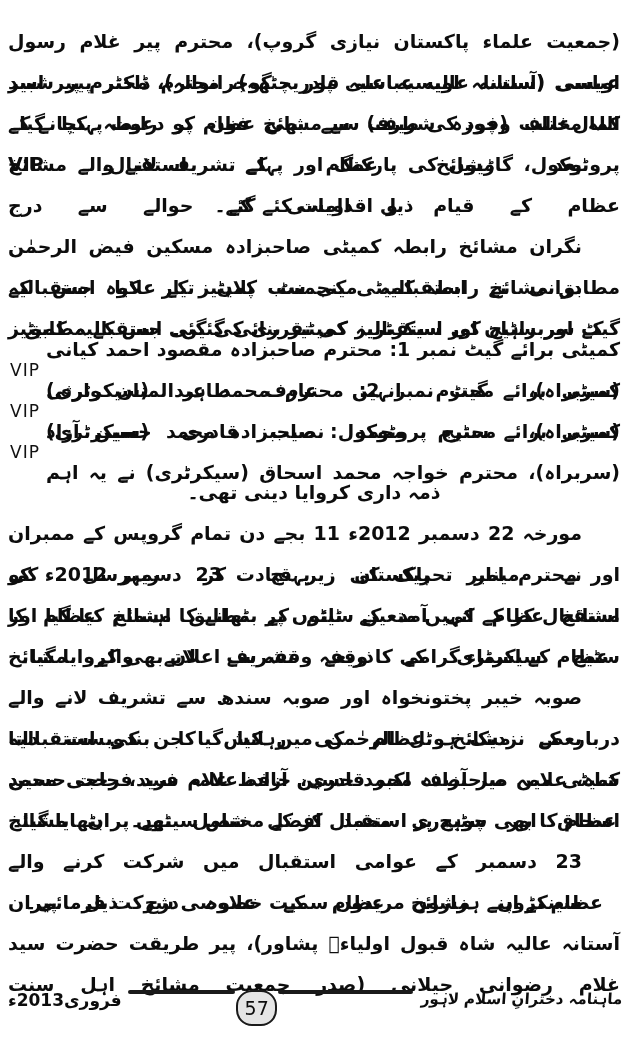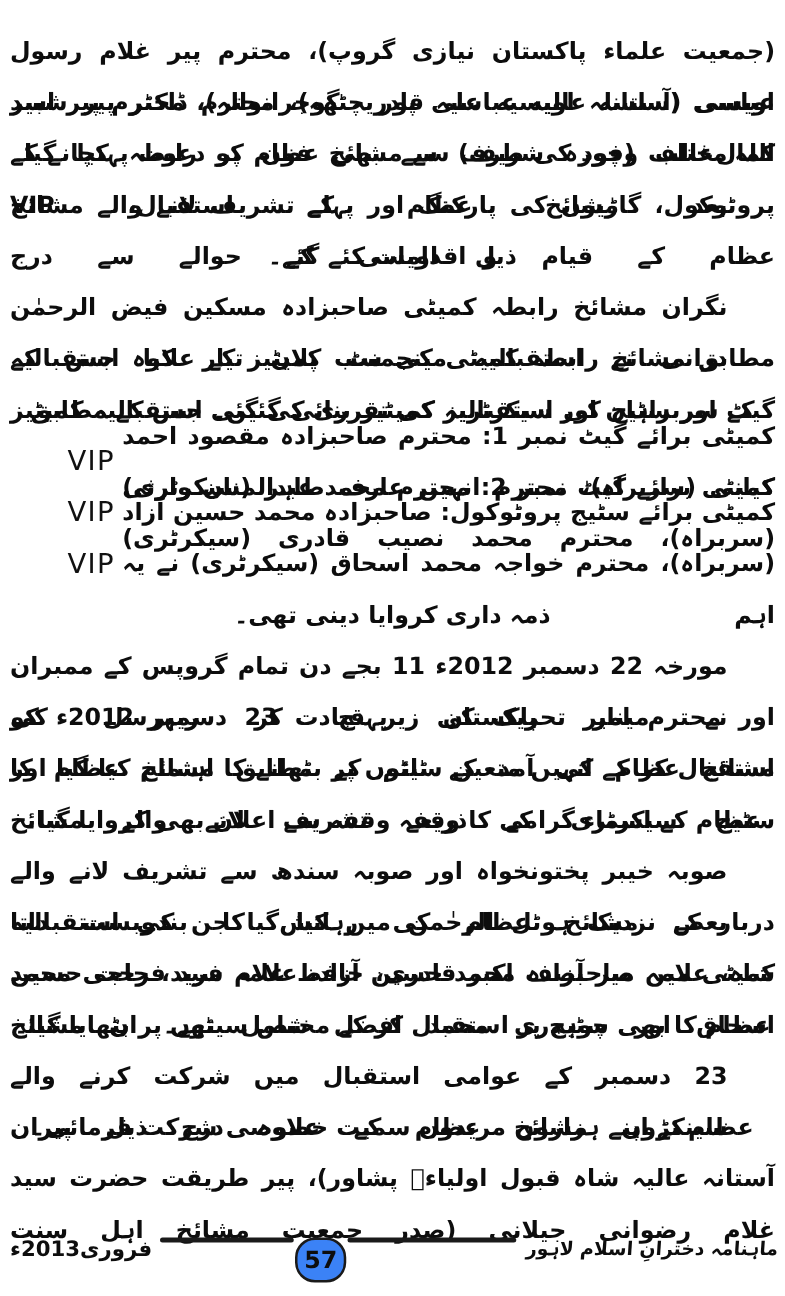--- a/index.html
+++ b/index.html
@@ -47,26 +47,25 @@
     flex: 1;
     font-size: 19px;
     font-weight: bold;
     line-height: 41px;
     text-align: justify;
     text-align-last: justify;
     direction: rtl;
   }
   .vip-line .vip-label {
     direction: ltr;
-    font-size: 22px;
+    font-size: 17px;
     font-weight: 400;
     letter-spacing: 1px;
     padding: 0 6px 0 2px;
     color: #111;
-    margin-left: 44px;
   }
   .footer {
     position: absolute;
     left: 8px; right: 6px;
     top: 990px;
     height: 44px;
     display: flex;
     direction: ltr;
     align-items: flex-start;
   }
@@ -85,23 +84,23 @@
   .footer .rule.rule-left  { width: 152px; }
   .footer .rule.rule-right { width: 190px; }
   .footer .page-badge {
     width: 52px; height: 32px;
     border: 2.5px solid #1a1a1a;
     border-radius: 16px;
     display: flex;
     align-items: center;
     justify-content: center;
     font-size: 19px;
-    font-weight: 700;
+    font-weight: 400;
     margin: 0 1px;
-    background: #3b82f6;
+    background: #e5e5e5;
   }
   .footer .magazine {
     direction: rtl;
     font-size: 15px;
     font-weight: bold;
     white-space: nowrap;
     padding-left: 8px;
     transform: skewX(-4deg);
   }
 </style>

